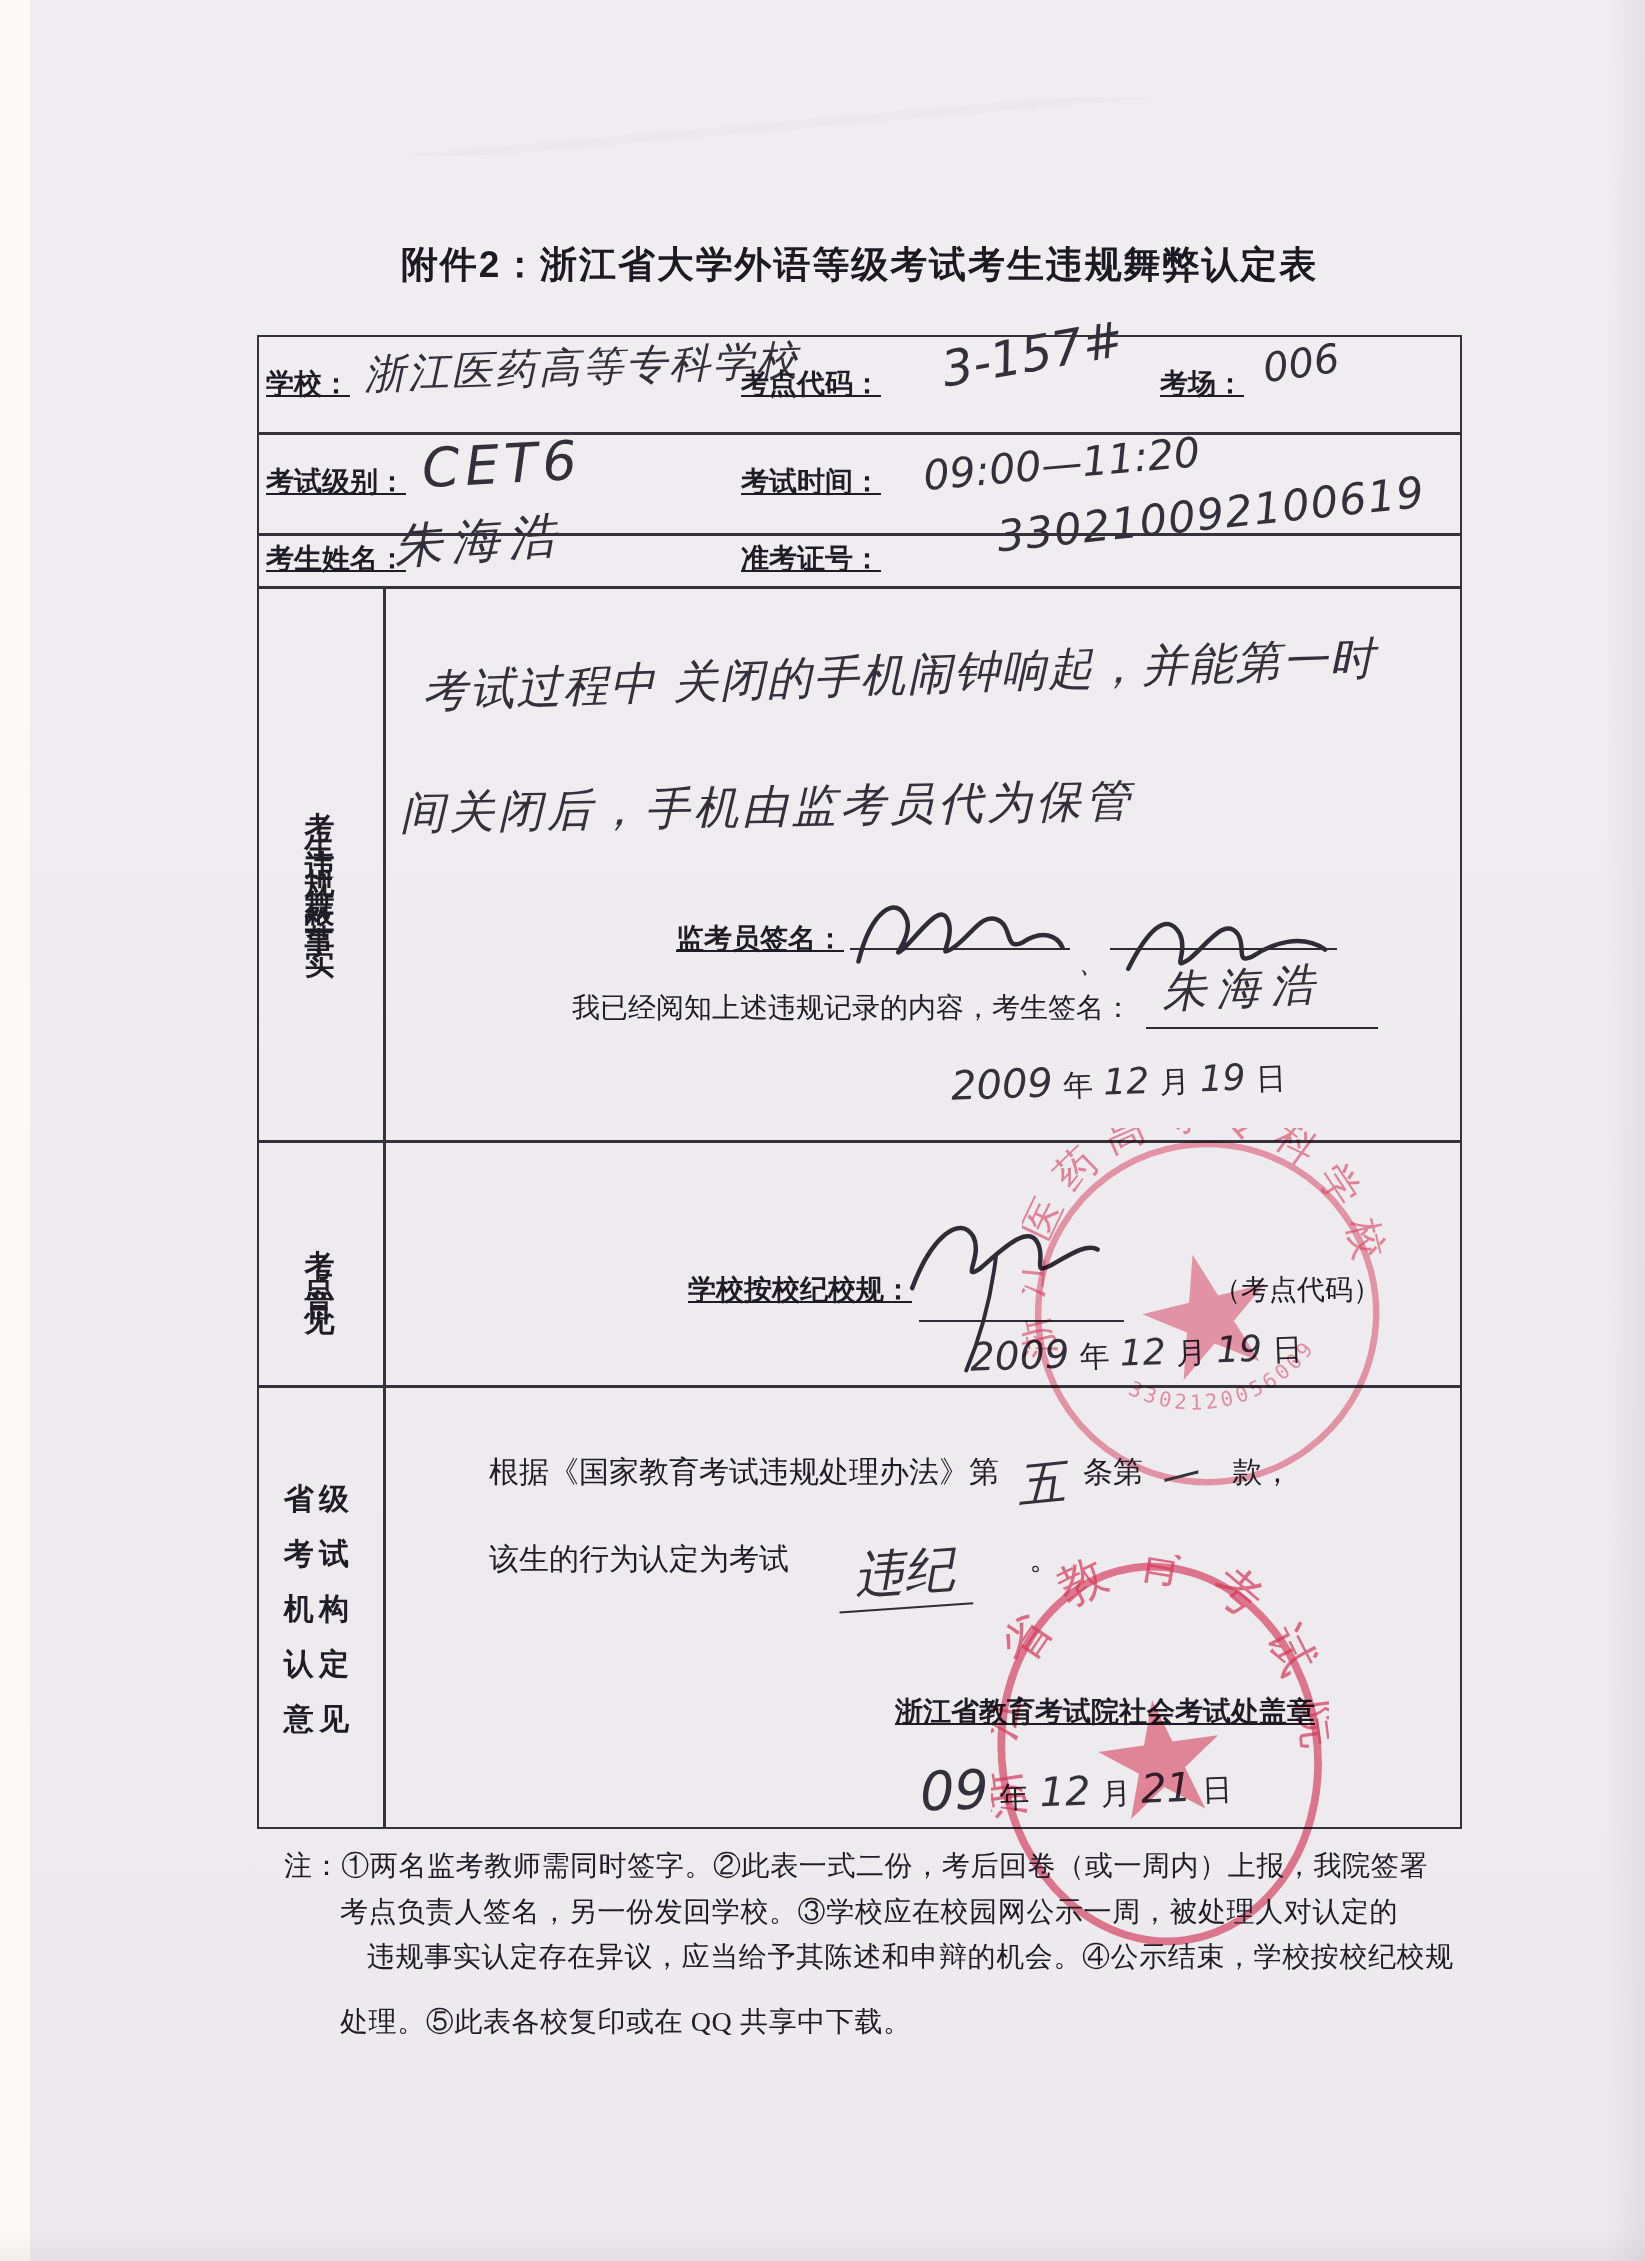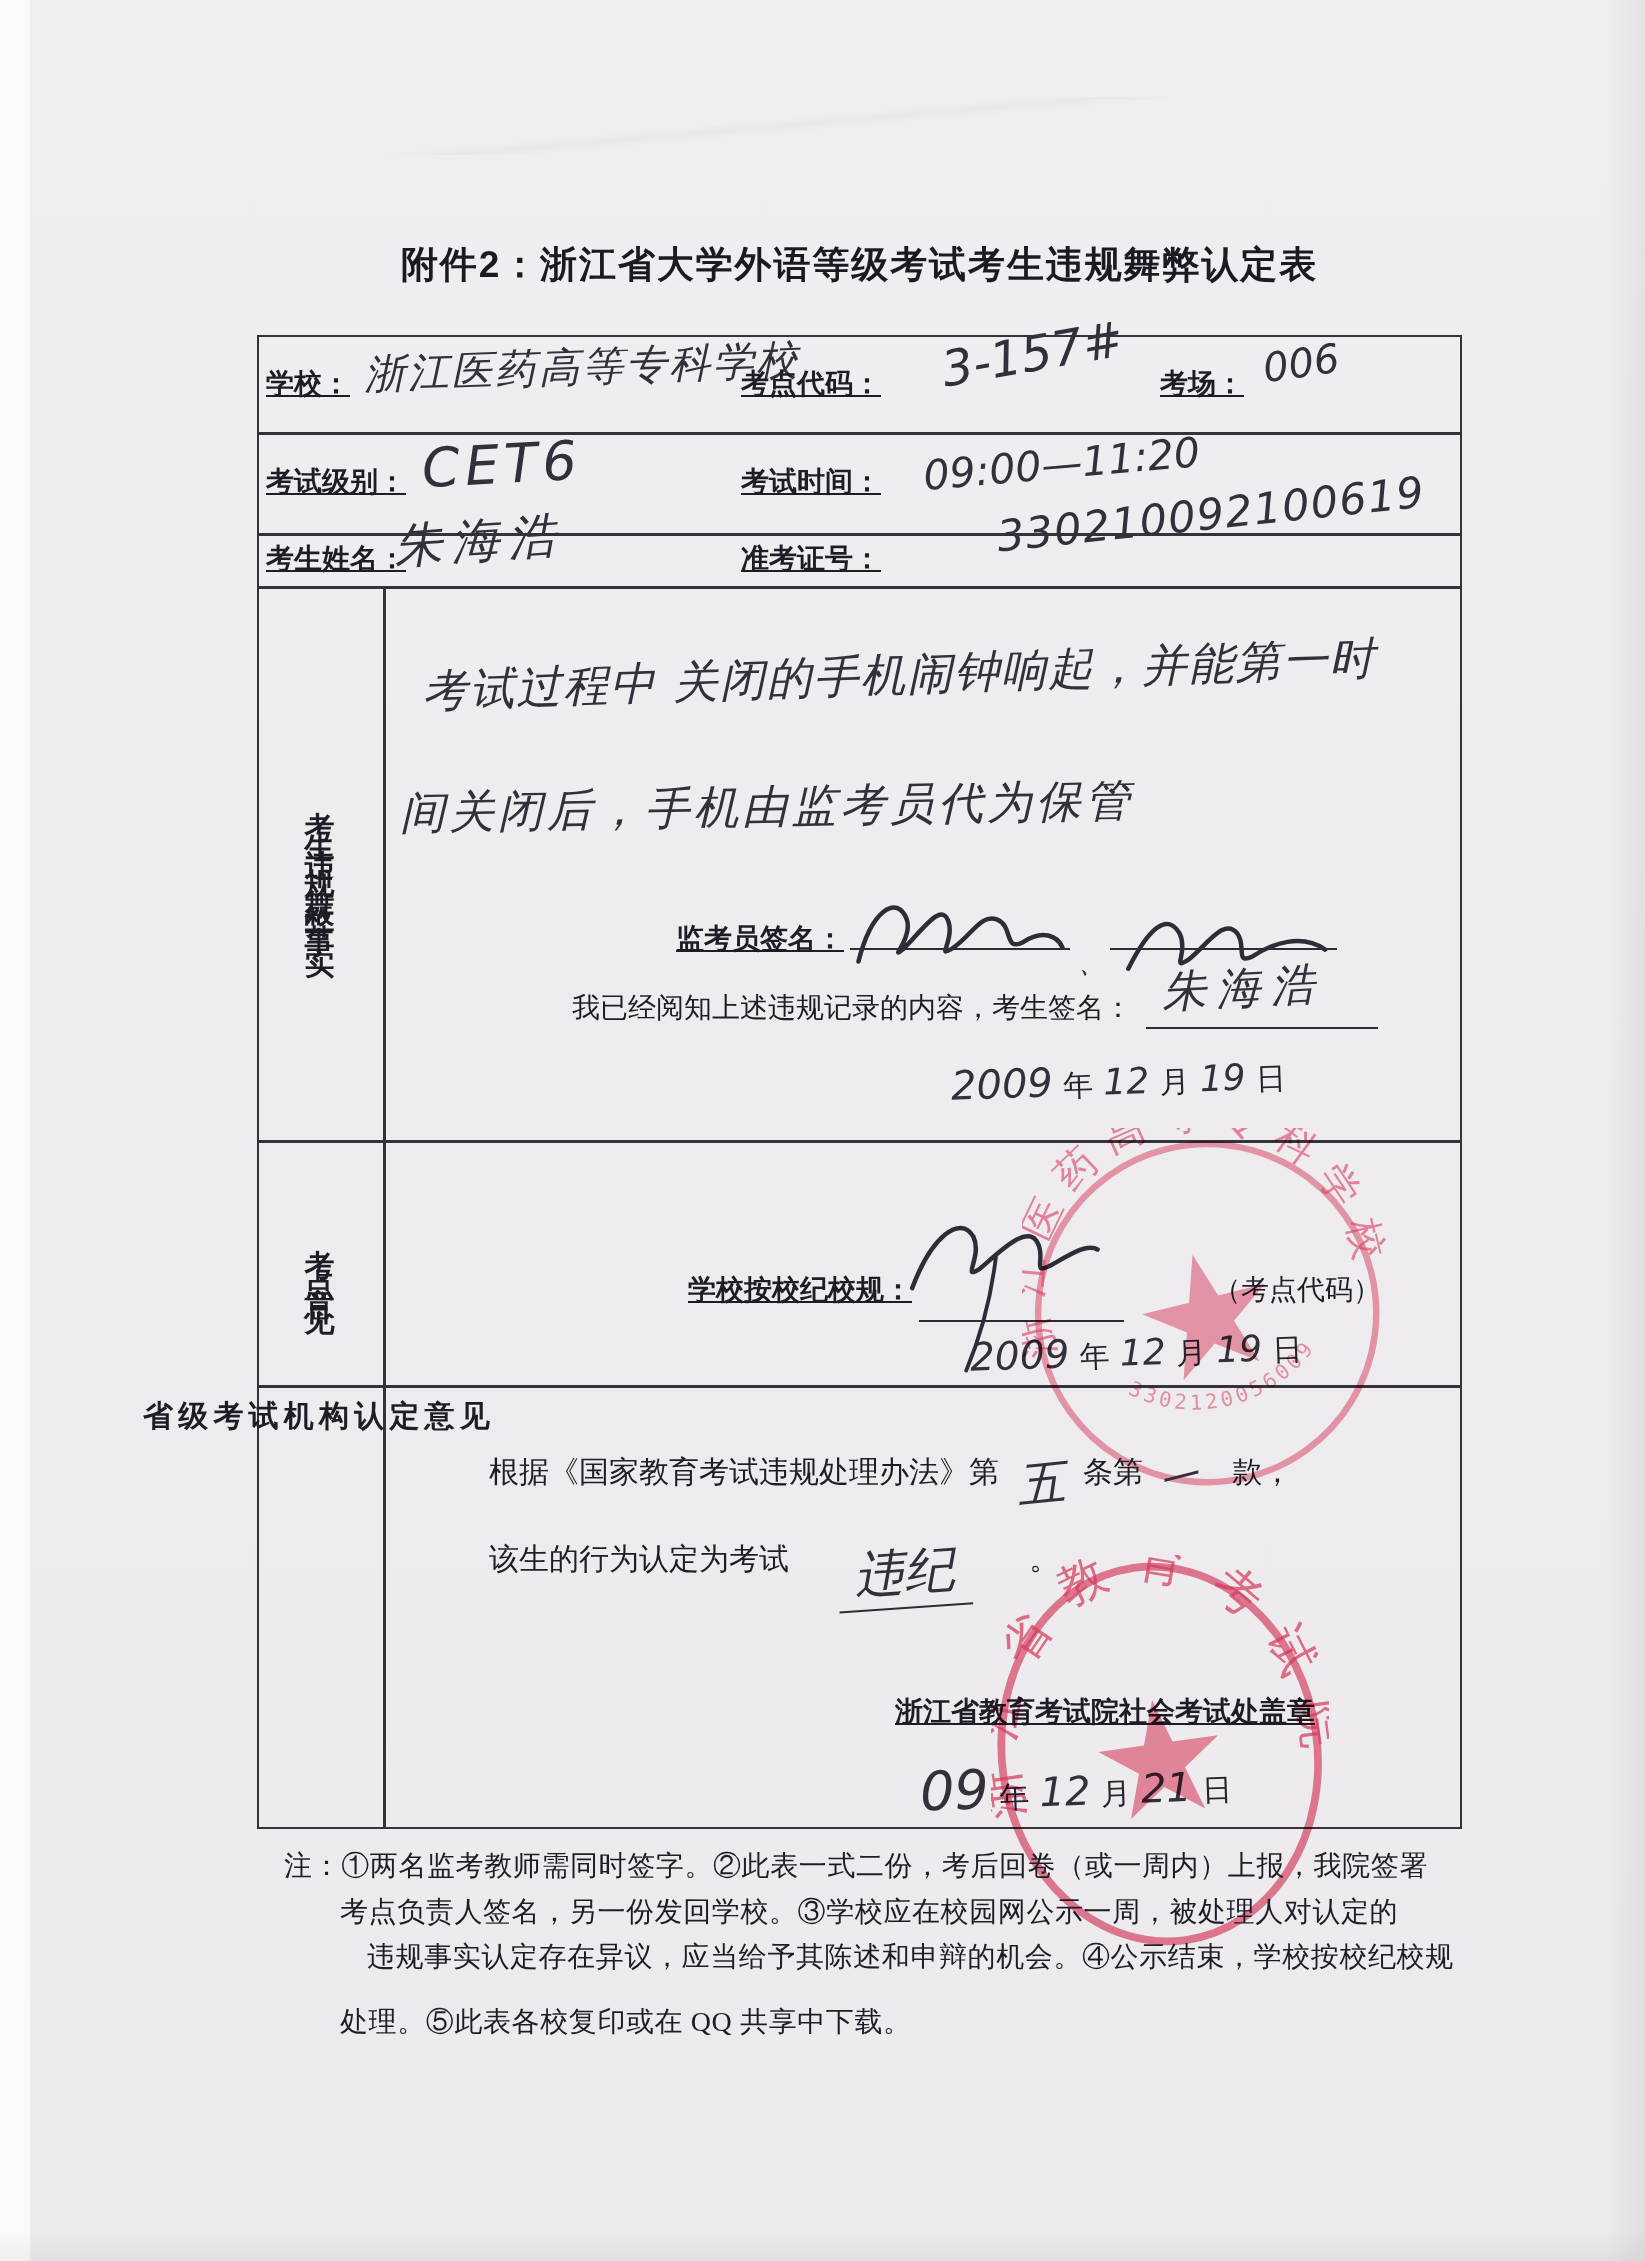--- a/index.html
+++ b/index.html
@@ -36,21 +36,21 @@
 
   .hw{position:absolute;font-family:"DejaVu Sans", cursive;color:#332f3b;
     white-space:nowrap;font-style:italic;}
   .hw-inline{font-family:"DejaVu Sans", cursive;color:#332f3b;font-style:italic;}
 
   .uline{position:absolute;border-bottom:2.6px solid #2d2c34;}
 
   .vhead{position:absolute;display:flex;align-items:center;justify-content:center;}
   .vhead-txt{writing-mode:vertical-rl;text-orientation:upright;
     font-size:30px;letter-spacing:19.3px;color:#1e1d26;font-weight:bold;}
-  .vhead2{position:absolute;display:flex;flex-direction:row;align-items:flex-start;justify-content:center;}
+  .vhead2{position:absolute;display:flex;flex-direction:column;align-items:center;justify-content:center;}
   .vhead2 div{font-size:30px;line-height:55px;letter-spacing:5.2px;color:#1e1d26;font-weight:bold;white-space:nowrap;}
 
   .daterow{position:absolute;display:flex;align-items:baseline;gap:10.3px;white-space:nowrap;}
   .daterow .unit{font-size:30px;color:#25242c;}
   .daterow .num{font-family:"DejaVu Sans", cursive;font-style:italic;color:#332f3b;}
 
   .inline-row{position:absolute;display:flex;align-items:flex-start;white-space:nowrap;}
   .inline-row .txt{font-size:30px;color:#1e1d26;}
 
   .sig-svg{position:absolute;}

